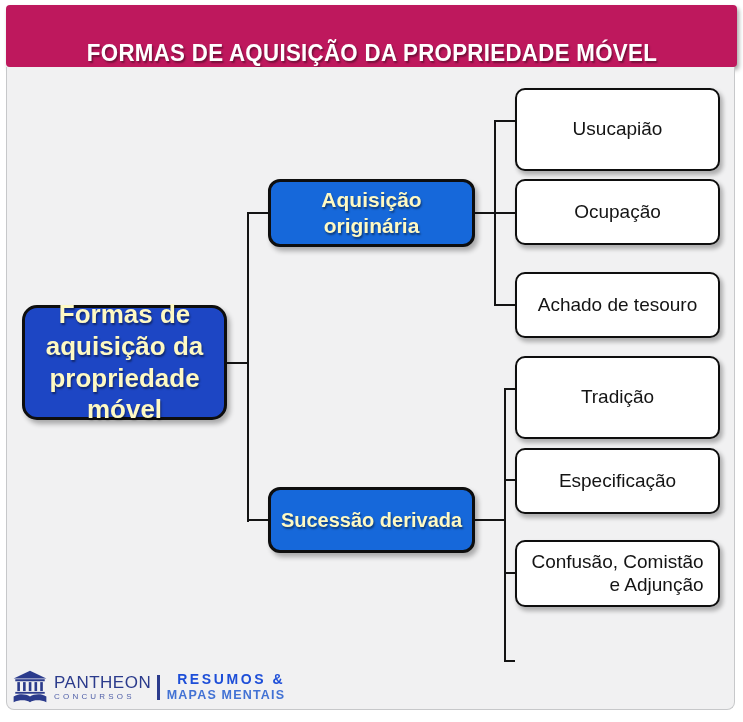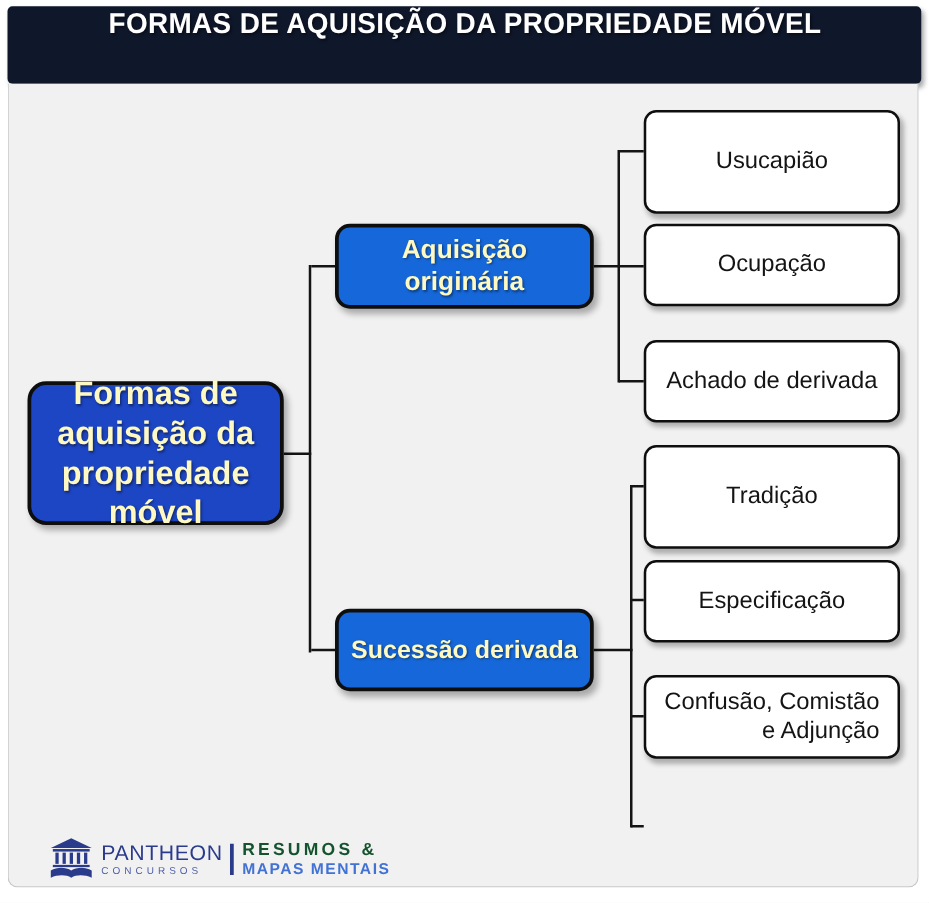--- a/index.html
+++ b/index.html
@@ -3,22 +3,22 @@
 <meta charset="utf-8">
 <style>
   html,body{margin:0;padding:0;background:#ffffff;}
   .canvas{
     position:relative;width:743px;height:722px;background:#ffffff;
     font-family:"Liberation Sans",sans-serif;overflow:hidden;
   }
   
   .titlebar{
     position:absolute;left:6px;top:5px;width:731px;height:62px;
-    background:#0f172a;border-radius:4px;
-    display:flex;align-items:flex-start;justify-content:center;
+    background:#be185d;border-radius:4px;
+    display:flex;align-items:flex-end;justify-content:center;
     box-shadow:2px 3px 4px rgba(0,0,0,.35);
   }
   .titlebar span{
     color:#ffffff;font-weight:700;font-size:23px;letter-spacing:.3px;
     text-shadow:1.5px 2px 2px rgba(0,0,0,.4);
     transform:scaleX(.97);white-space:nowrap;
   }
   
   .panel{
     position:absolute;left:6px;top:67px;width:729px;height:643px;
@@ -54,30 +54,30 @@
   .leaf4{top:356px;height:83px;}
   .leaf5{top:448px;}
   .leaf6{top:540px;height:67px;text-align:right;}
   .leaf7{top:628px;}
   
   .hline,.vline{position:absolute;background:#141414;}
   .hline{height:2.5px;}
   .vline{width:2.5px;}
   
   .footer{
-    position:absolute;left:39px;top:668px;height:38px;
+    position:absolute;left:12px;top:668px;height:38px;
     display:flex;align-items:center;
   }
   .logo-icon{width:36px;height:34px;margin-right:6px;}
   .brand-block{display:flex;flex-direction:column;line-height:1;}
   .brand-name{color:#2b3b8c;font-size:17px;letter-spacing:.5px;font-weight:400;}
   .brand-sub{color:#4f5fa8;font-size:8px;letter-spacing:3.2px;margin-top:2px;font-weight:400;}
   .logo-divider{width:2.5px;height:25px;background:#2b3b8c;margin:0 7px 0 6px;}
   .tagline-block{display:flex;flex-direction:column;line-height:1;}
-  .tagline-1{color:#14532d;font-size:14px;font-weight:600;letter-spacing:2.6px;}
+  .tagline-1{color:#1d4ed8;font-size:14px;font-weight:600;letter-spacing:2.6px;text-align:right;}
   .tagline-2{color:#4272d4;font-size:12.5px;font-weight:700;letter-spacing:1.2px;margin-top:3px;}
 </style>
 </head>
 <body>
 
 <div class="canvas">
 
   <div class="titlebar">
     <span>FORMAS DE AQUISIÇÃO DA PROPRIEDADE MÓVEL</span>
   </div>
@@ -113,21 +113,21 @@
     <span>Sucessão derivada</span>
   </div>
 
   <div class="node leaf leaf1">
     <span>Usucapião</span>
   </div>
   <div class="node leaf leaf2">
     <span>Ocupação</span>
   </div>
   <div class="node leaf leaf3">
-    <span>Achado de derivada</span>
+    <span>Achado de tesouro</span>
   </div>
   <div class="node leaf leaf4">
     <span>Tradição</span>
   </div>
   <div class="node leaf leaf5">
     <span>Especificação</span>
   </div>
   <div class="node leaf leaf6">
     <span>Confusão, Comistão<br>e Adjunção</span>
   </div>

